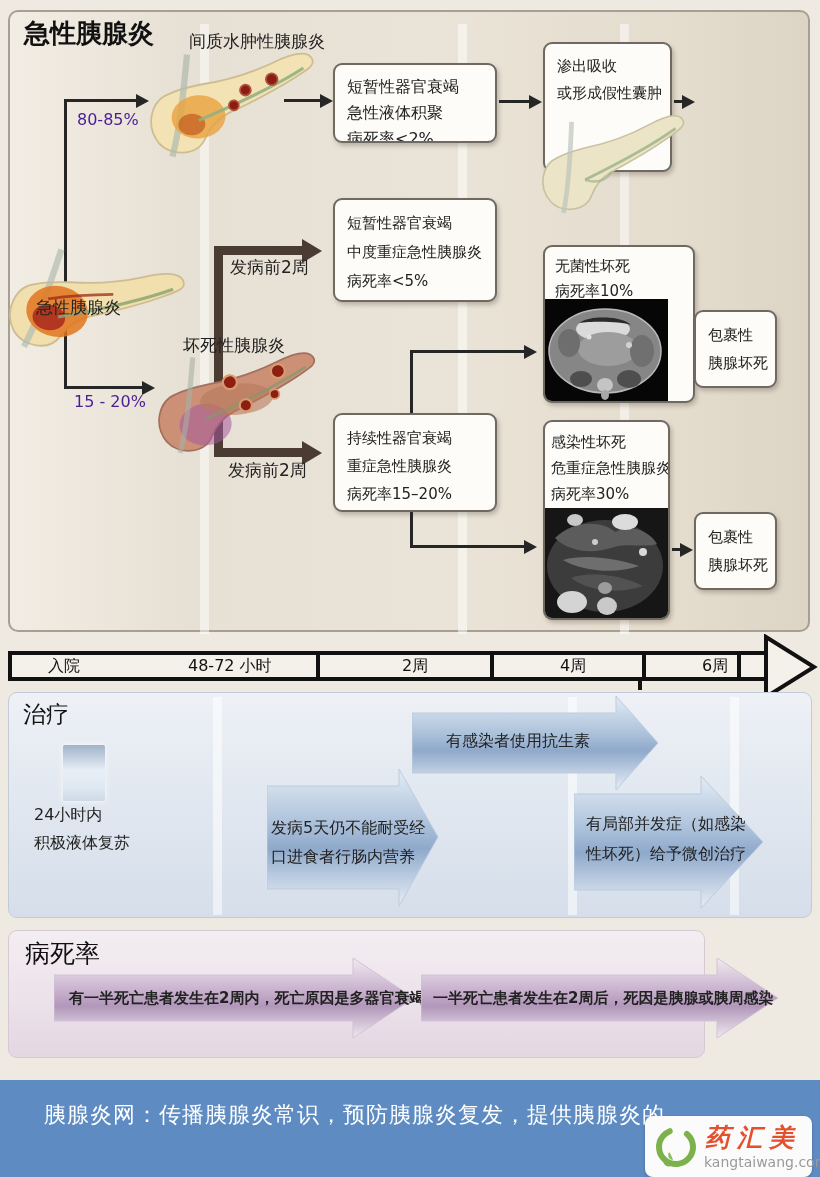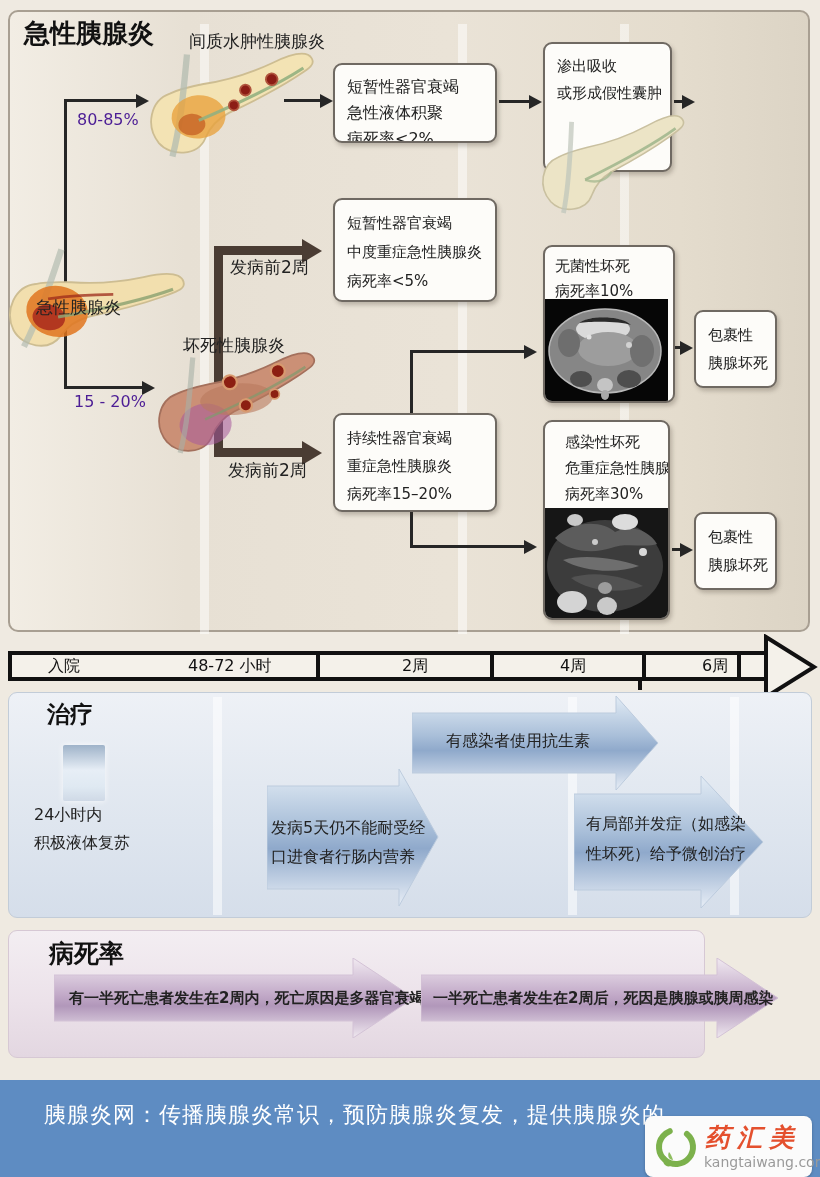--- a/index.html
+++ b/index.html
@@ -39,21 +39,21 @@
   .tl-div{position:absolute;top:0;width:4px;height:22px;background:#111;}
   .tl-label{position:absolute;top:0;font-size:16px;color:#111;line-height:22px;white-space:nowrap;}
   .tl-head{left:764px;top:634px;}
   .tl-tick{left:638px;top:681px;width:4px;height:9px;background:#111;}
 
   
   .treat-panel{left:8px;top:692px;width:804px;height:226px;border-radius:9px;
       background:linear-gradient(180deg,#eef1f6 0%,#e3e9f1 40%,#d5deea 100%);
       border:1px solid #c2ccd8;box-sizing:border-box;}
   .t-stripe{position:absolute;top:4px;height:218px;width:9px;background:rgba(255,255,255,.55);}
-  .sec-title{font-size:23px;font-weight:bold;color:#111;margin-left:24px;}
+  .sec-title{font-size:23px;font-weight:normal;color:#111;}
   .t-text{font-size:16px;line-height:27px;color:#222;white-space:nowrap;}
   .blue-rect{left:54px;top:52px;width:42px;height:56px;border-radius:2px;
       background:linear-gradient(180deg,#9fb3c9 0%,#e7eef6 45%,#dfe9f2 75%,#cfd9e6 100%);
       box-shadow:0 0 6px rgba(255,255,255,.8);}
 
   
   .mort-panel{left:8px;top:930px;width:697px;height:128px;border-radius:9px;
       background:linear-gradient(180deg,#f3eef2 0%,#ece2ea 55%,#e3d7e1 100%);
       border:1px solid #d6c8d4;box-sizing:border-box;}
   .m-text{font-size:15px;font-weight:bold;color:#222;white-space:nowrap;}
@@ -129,21 +129,21 @@
     <div>或形成假性囊肿</div>
   </div>
 
 
   <div class="fbox small" style="left:333px;top:198px;width:164px;height:104px;line-height:29px;">
     <div>短暂性器官衰竭</div>
     <div>中度重症急性胰腺炎</div>
     <div>病死率&lt;5%</div>
   </div>
 
-  <div class="fbox small" style="left:543px;top:245px;width:132px;height:158px;padding:7px 10px;line-height:25px;">
+  <div class="fbox small" style="left:543px;top:245px;width:152px;height:158px;padding:7px 10px;line-height:25px;">
     <div>无菌性坏死</div>
     <div>病死率10%</div>
     <svg class="abs" style="left:0px;top:52px;" width="123" height="104" viewBox="0 0 123 104">
       <rect x="0" y="0" width="123" height="104" fill="#060606"></rect>
       <ellipse cx="60" cy="52" rx="56" ry="42" fill="#868686" stroke="#b8b8b8" stroke-width="1.5"></ellipse>
       <ellipse cx="58" cy="30" rx="27" ry="12" fill="#dadada"></ellipse>
       <path d="M34,24 C44,16 76,16 86,26 C76,22 46,22 34,24 Z" fill="#2a2a2a"></path>
       <ellipse cx="63" cy="50" rx="30" ry="17" fill="#9d9d9d"></ellipse>
       <ellipse cx="24" cy="44" rx="11" ry="14" fill="#6e6e6e"></ellipse>
       <ellipse cx="97" cy="52" rx="12" ry="16" fill="#707070"></ellipse>
@@ -160,21 +160,21 @@
     <div>包裹性</div>
     <div>胰腺坏死</div>
   </div>
 
   <div class="fbox small" style="left:333px;top:413px;width:164px;height:99px;line-height:28px;">
     <div>持续性器官衰竭</div>
     <div>重症急性胰腺炎</div>
     <div>病死率15–20%</div>
   </div>
 
-  <div class="fbox small" style="left:543px;top:420px;width:127px;height:200px;padding:7px 20px;line-height:26px;">
+  <div class="fbox small" style="left:543px;top:420px;width:127px;height:200px;padding:7px 6px;line-height:26px;">
     <div>感染性坏死</div>
     <div>危重症急性胰腺炎</div>
     <div>病死率30%</div>
     <svg class="abs" style="left:0px;top:86px;" width="123" height="112" viewBox="0 0 123 112">
       <rect x="0" y="0" width="123" height="112" fill="#161616"></rect>
       <ellipse cx="60" cy="58" rx="58" ry="46" fill="#3c3c3c"></ellipse>
       <path d="M10,30 C30,10 60,14 70,24 C86,16 104,22 112,36 C100,40 80,34 66,40 C48,46 24,44 10,30 Z" fill="#5c5c5c"></path>
       <ellipse cx="80" cy="14" rx="13" ry="8" fill="#dcdcdc"></ellipse>
       <ellipse cx="30" cy="12" rx="8" ry="6" fill="#c8c8c8"></ellipse>
       <path d="M18,52 C40,46 70,50 94,58 C72,66 38,64 18,52 Z" fill="#6e6e6e"></path>

